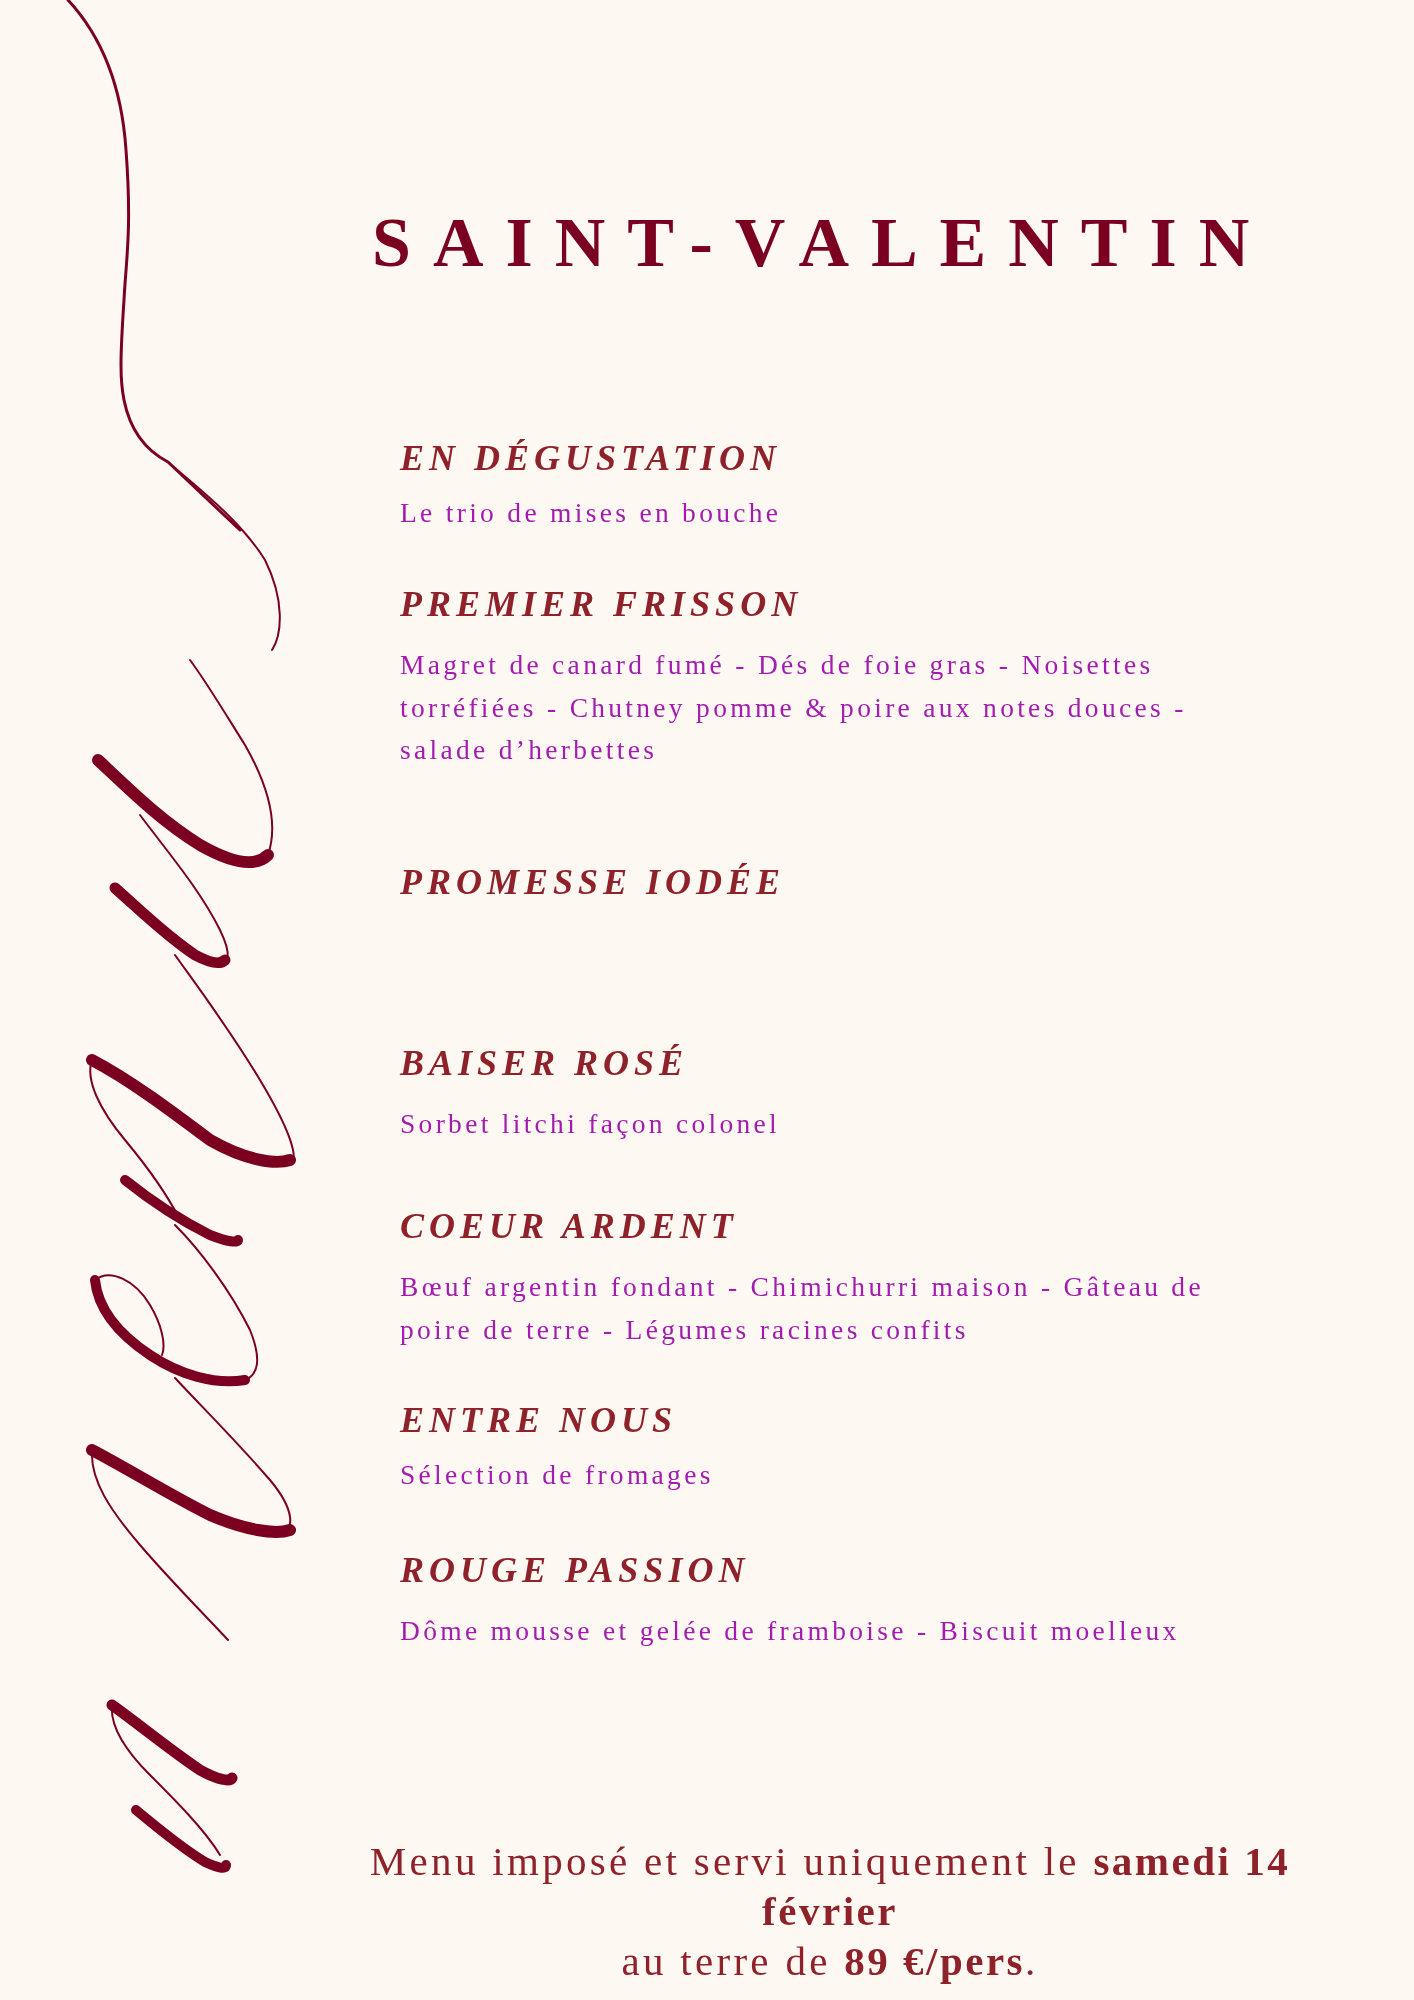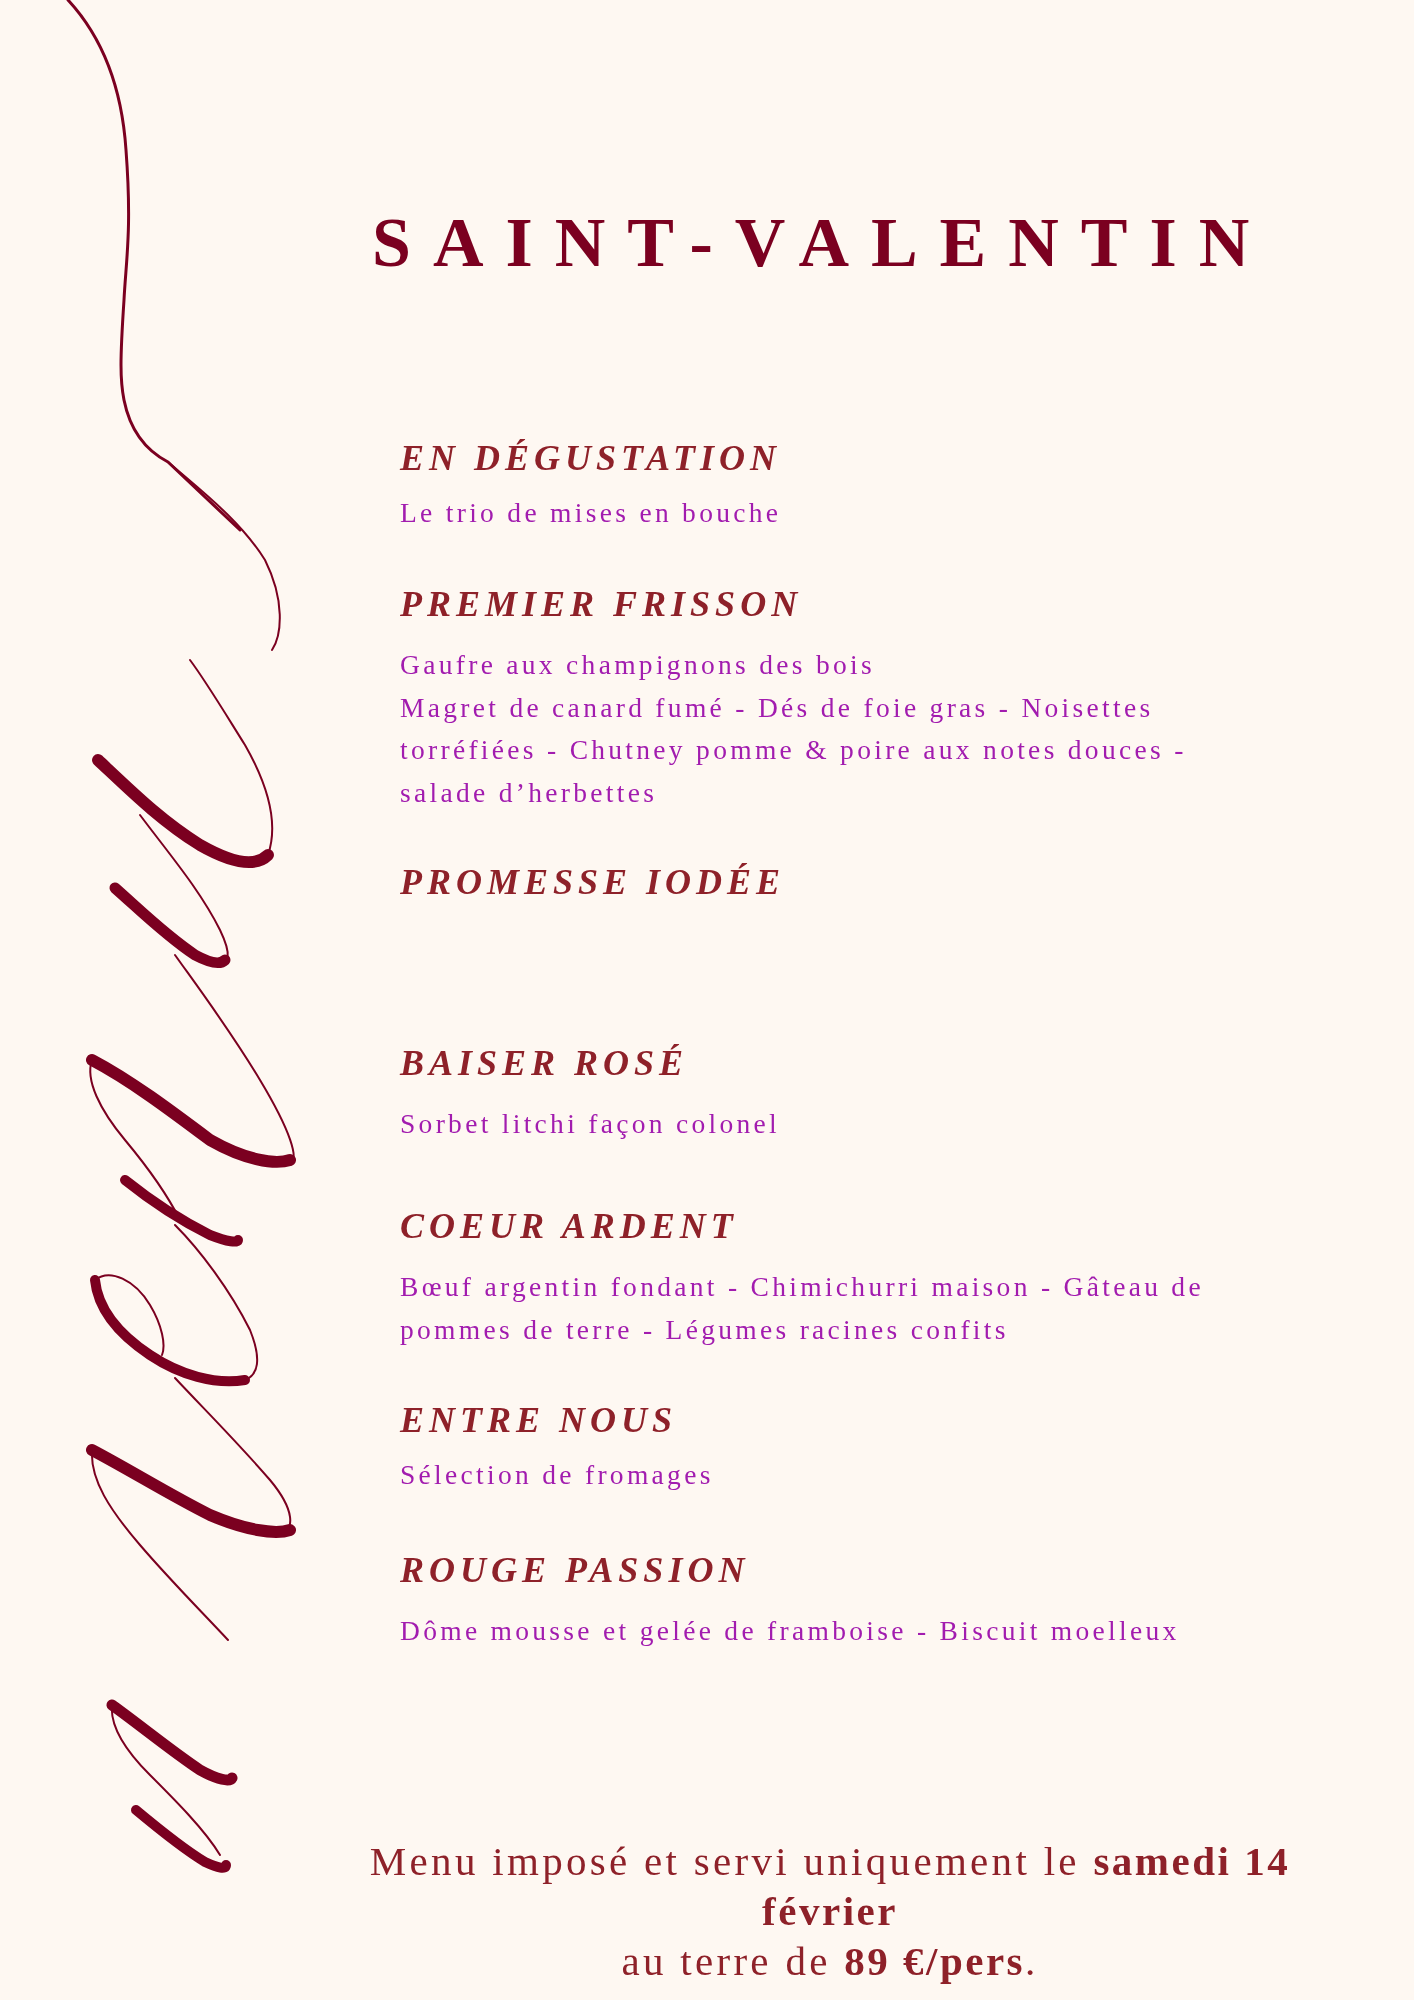--- a/index.html
+++ b/index.html
@@ -74,21 +74,20 @@
   <div class="section" style="top:440px">
     <h2 class="section-title">EN DÉGUSTATION</h2>
     <div class="section-body">
       <div>Le trio de mises en bouche</div>
     </div>
   </div>
 
   <div class="section" style="top:586px">
     <h2 class="section-title">PREMIER FRISSON</h2>
     <div class="section-body" style="margin-top:22px">
-      <div>Gaufre aux champignons des bois</div>
       <div>Magret de canard fumé - Dés de foie gras - Noisettes</div>
       <div>torréfiées - Chutney pomme &amp; poire aux notes douces -</div>
       <div>salade d’herbettes</div>
     </div>
   </div>
 
   <div class="section" style="top:864px">
     <h2 class="section-title">PROMESSE IODÉE</h2>
   </div>
 
@@ -96,21 +95,21 @@
     <h2 class="section-title">BAISER ROSÉ</h2>
     <div class="section-body" style="margin-top:22px">
       <div>Sorbet litchi façon colonel</div>
     </div>
   </div>
 
   <div class="section" style="top:1208px">
     <h2 class="section-title">COEUR ARDENT</h2>
     <div class="section-body" style="margin-top:22px">
       <div>Bœuf argentin fondant - Chimichurri maison - Gâteau de</div>
-      <div>pommes de terre - Légumes racines confits</div>
+      <div>poire de terre - Légumes racines confits</div>
     </div>
   </div>
 
   <div class="section" style="top:1402px">
     <h2 class="section-title">ENTRE NOUS</h2>
     <div class="section-body" style="margin-top:16px">
       <div>Sélection de fromages</div>
     </div>
   </div>
 

